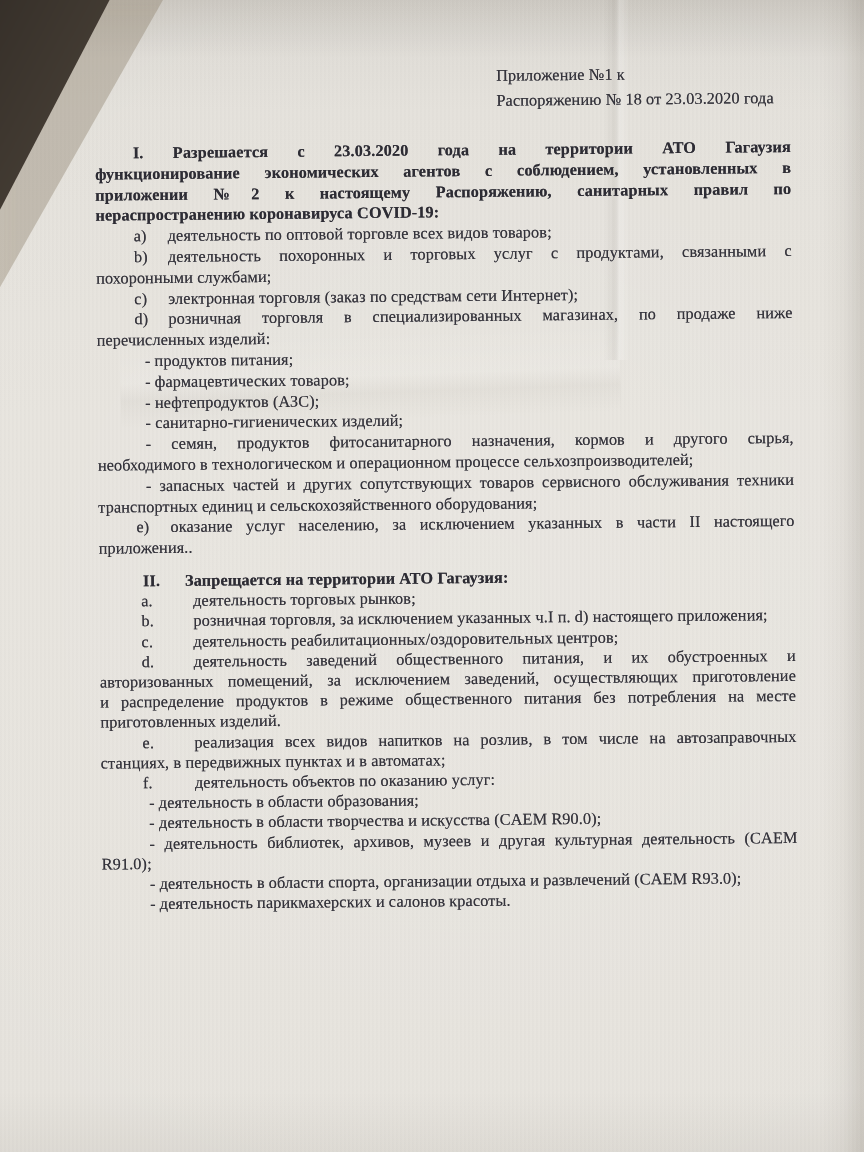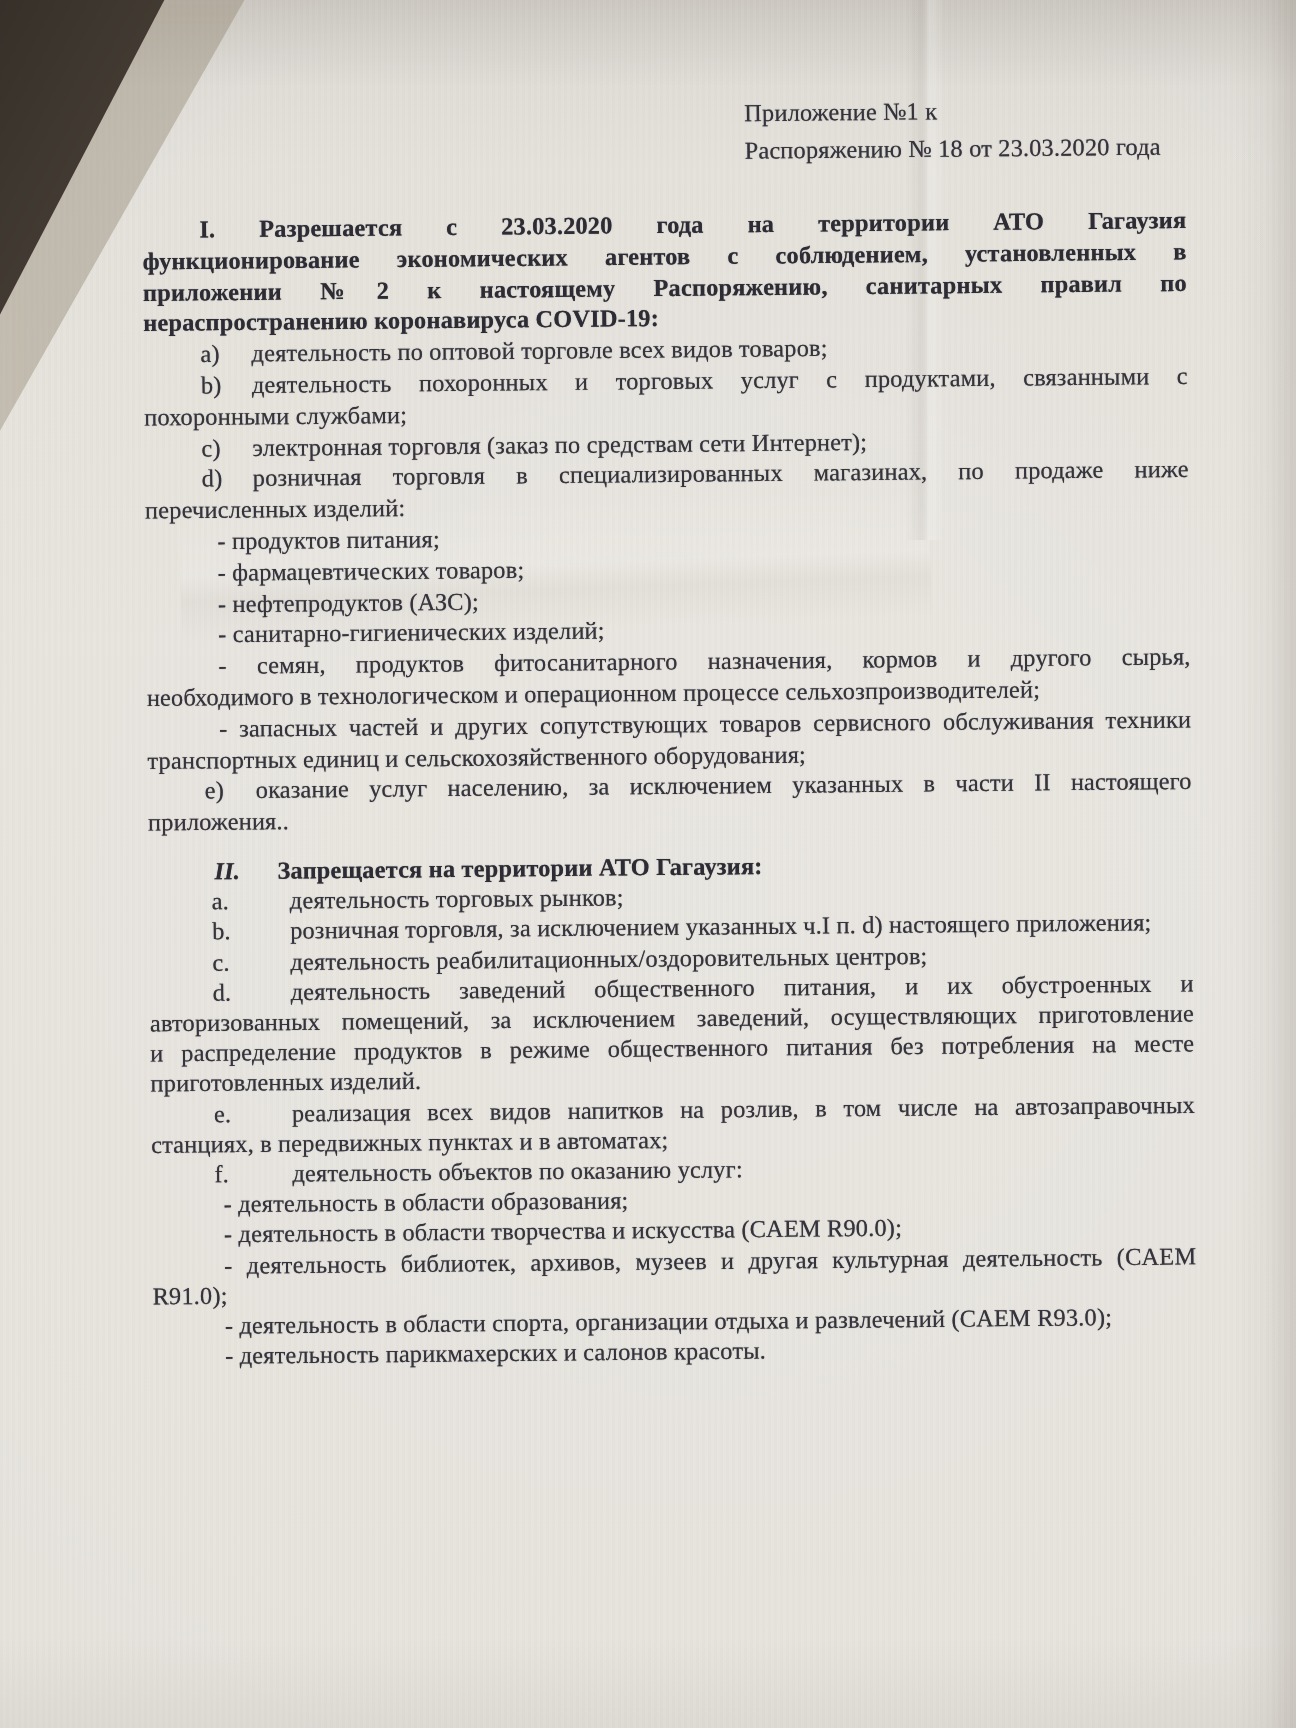--- a/index.html
+++ b/index.html
@@ -38,21 +38,21 @@
   .sec2{line-height:20.2px;}
   .b{font-weight:700;color:#2d2c34;}
   .jl{text-align:justify;text-align-last:justify;}
   .nw{white-space:nowrap;}
   .intro{margin-top:27px;}
   .indf{padding-left:38px;}
   .ind1{padding-left:38px;}
   .ind3{padding-left:48px;}
   .sec2-head{margin-top:12px;padding-left:44px;}
   .mk1{display:inline-block;width:34px;}
-  .mkh{display:inline-block;width:42px;font-style:italic;}
+  .mkh{display:inline-block;width:42px;}
   .mk2{display:inline-block;width:52px;}
   .ind2{padding-left:42px;}
 </style>
 </head>
 <body>
 
 <div class="photo">
   <div class="paper"></div>
   <div class="fiber"></div>
   <div class="crease-v"></div>

